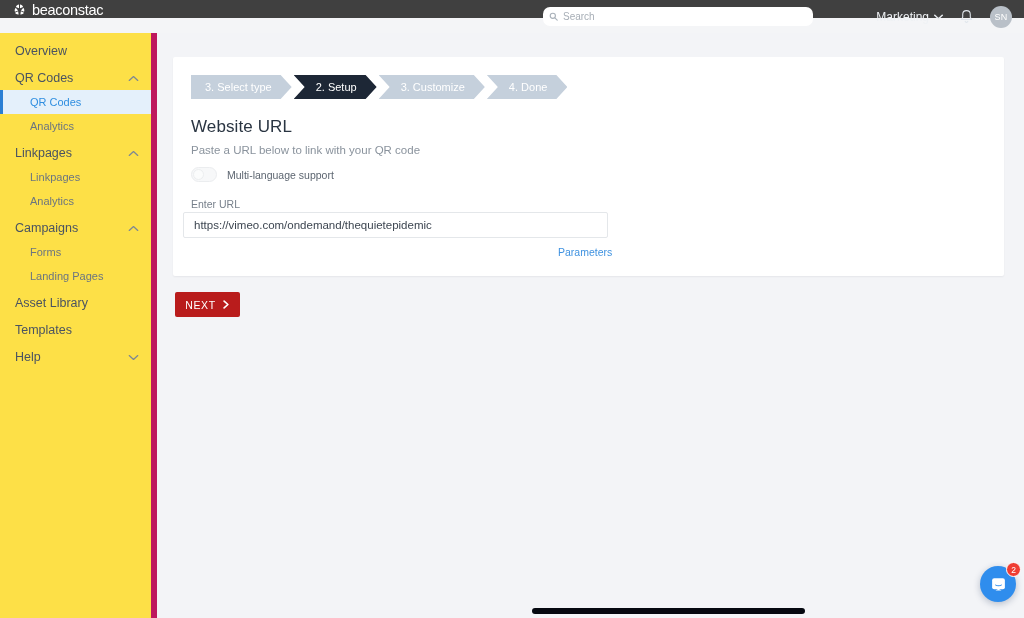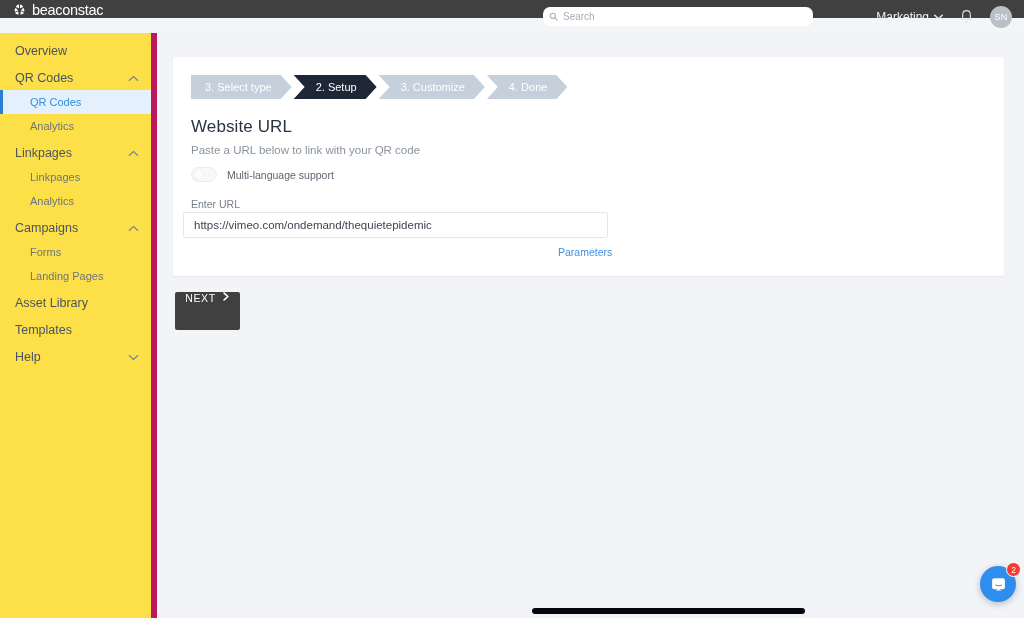--- a/index.html
+++ b/index.html
@@ -182,24 +182,24 @@
     outline: none;
   }
   .params-link {
     position: absolute; left: 385px; top: 189px;
     font-size: 10.5px; color: #3f92e0; cursor: pointer;
   }
 
   
   .next-btn {
     position: absolute; left: 18px; top: 259px;
-    width: 65px; height: 38px;
-    background: #404040; border: none; border-radius: 2px;
+    width: 65px; height: 25px;
+    background: #b91c1c; border: none; border-radius: 2px;
     color: #ffffff; font-size: 10.5px; letter-spacing: .6px;
-    display: flex; justify-content: center;
+    display: flex; align-items: center; justify-content: center;
     gap: 6px; cursor: pointer;
     font-family: "Liberation Sans", sans-serif;
   }
   .chev-right { width: 8px; height: 9px; display:block; }
 
   
   .chat-launcher {
     position: absolute; right: 8px; bottom: 16px;
     width: 36px; height: 36px; border-radius: 50%;
     background: #2f8ded;

